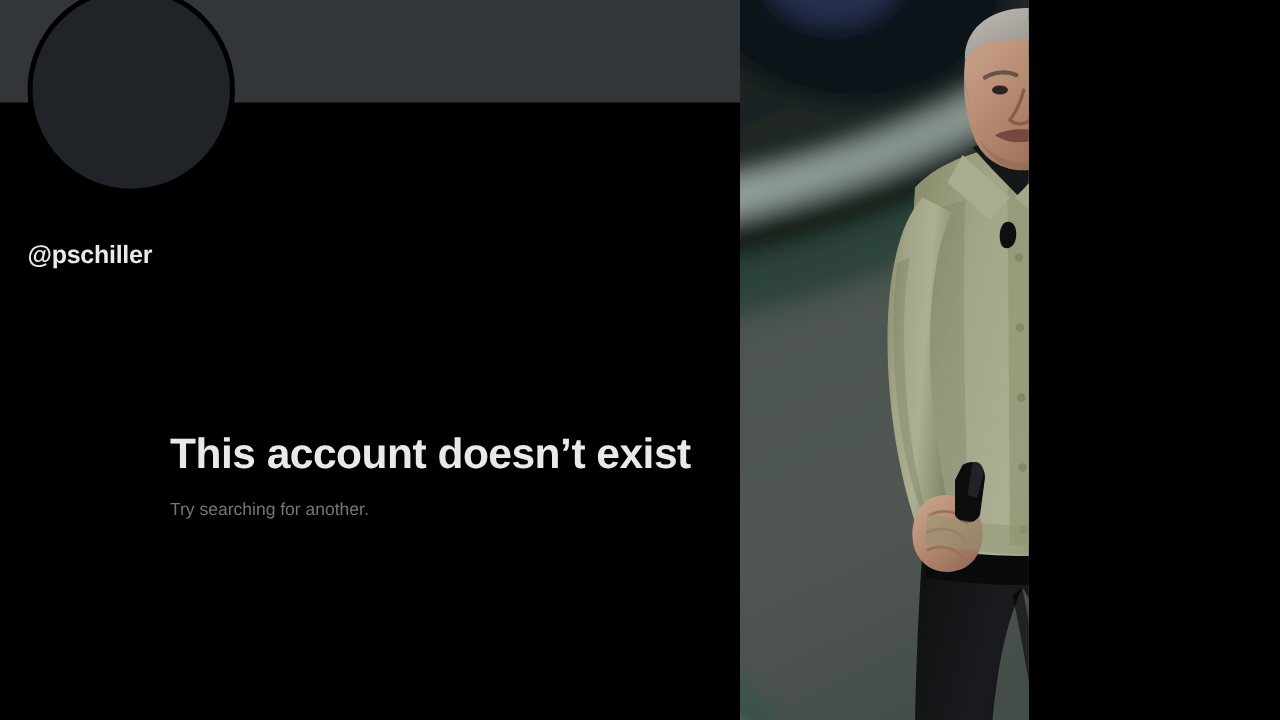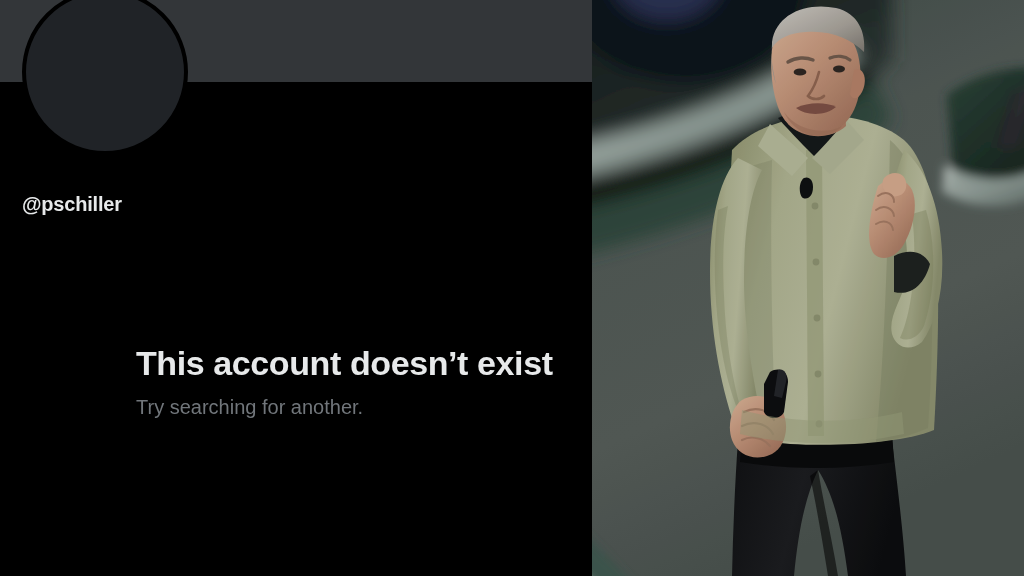--- a/index.html
+++ b/index.html
@@ -8,21 +8,21 @@
     background: #000000;
   }
   body {
     width: 1024px;
     height: 576px;
     overflow: hidden;
     font-family: "Liberation Sans", sans-serif;
   }
   #screen {
     position: relative;
-    width: 1024px;
+    width: 823px;
     height: 576px;
     overflow: hidden;
     background: #000000;
   }
 
   
   #profile-panel {
     position: absolute;
     left: 0;
     top: 0;
@@ -70,21 +70,21 @@
   #empty-title {
     font-size: 34px;
     font-weight: bold;
     color: #e7e9ea;
     line-height: 36px;
     letter-spacing: -0.4px;
     margin: 0;
   }
   #empty-subtitle {
     margin: 16px 0 12px 0;
-    font-size: 20px;
+    font-size: 14px;
     font-weight: normal;
     color: #71767b;
     line-height: 20px;
     letter-spacing: 0px;
   }
 
   
   #presenter-photo {
     position: absolute;
     left: 592px;

